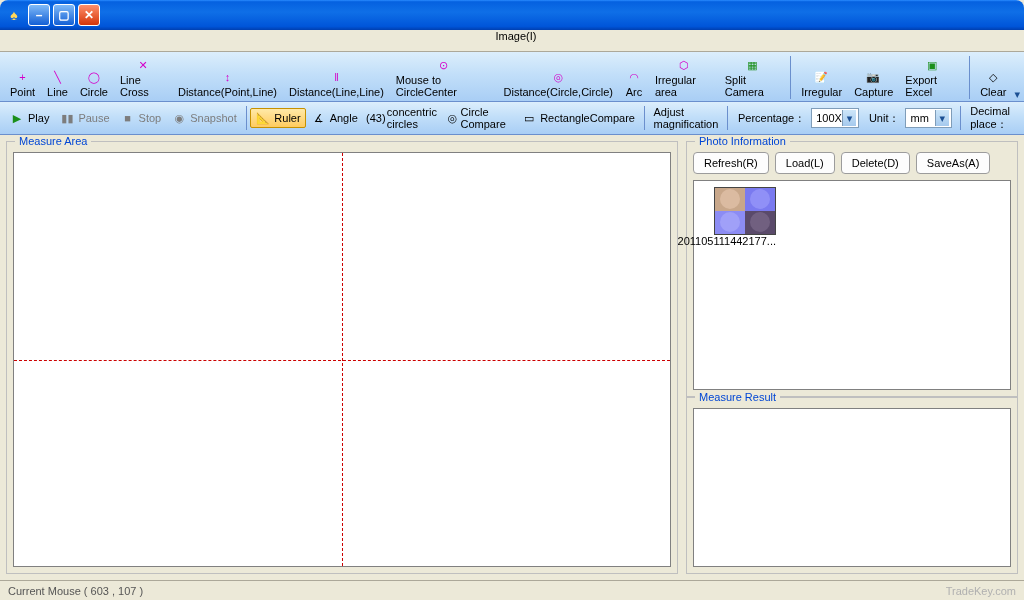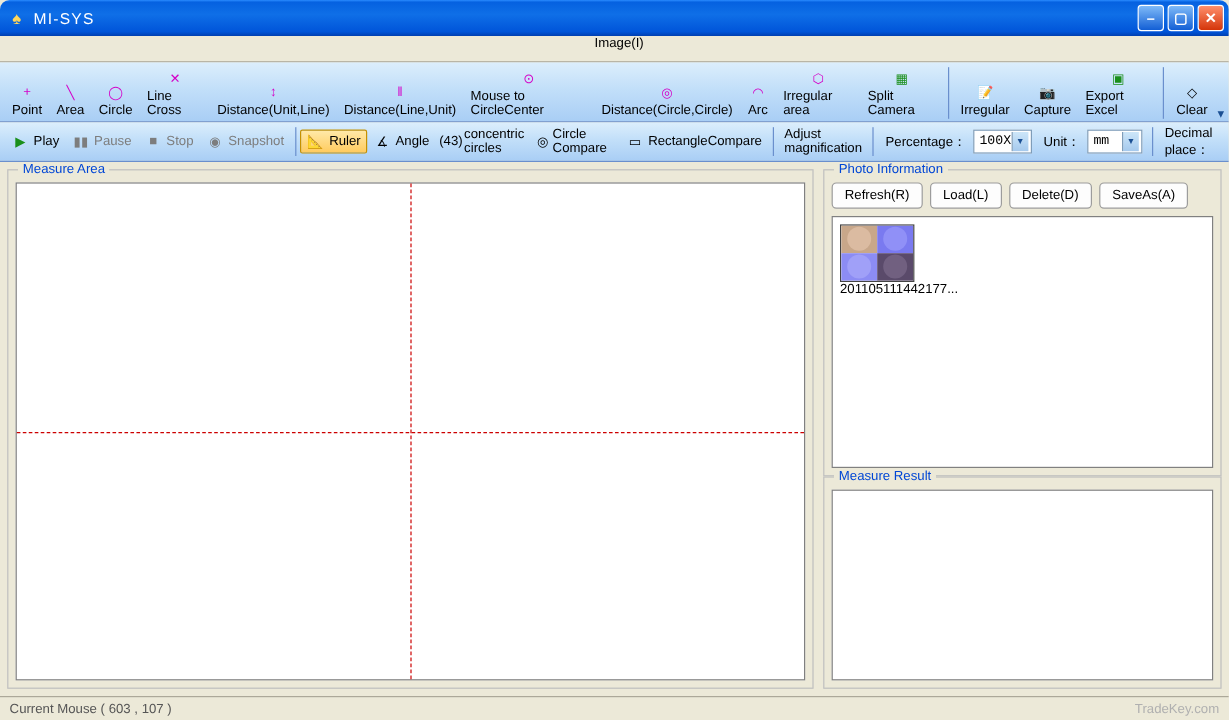--- a/index.html
+++ b/index.html
@@ -64,21 +64,21 @@
   }
   .tbitem.disabled { color:#7d7d7d; }
   .tbitem .ico { width:18px; height:18px; display:flex; align-items:center; justify-content:center; }
   .tbsep { width:1px; background:#6a8fcd; margin:2px 4px; align-self:stretch; }
   .tb2 { min-height:28px; padding:2px 4px; align-items:center; }
   .tb2 .tbitem { flex-direction:row; gap:3px; padding:1px 4px; }
   .tb2 .tbitem .ico { width:16px; height:16px; }
   .dropdown {
     height:20px; background:#fff; border:1px solid #7f9db9;
     display:inline-flex; align-items:center; padding:0 2px 0 4px;
-    font-size:11px; margin:0 4px;font-family:Liberation Mono, monospace;
+    font-size:11px; margin:0 4px;
   }
   .dropdown .dd { width:14px; height:16px; background:linear-gradient(to bottom,#cde6f9,#a5c9ed);
     border-left:1px solid #7f9db9; display:flex; align-items:center; justify-content:center; color:#1b4f93;}
   .lbl { margin-left:6px; margin-right:2px; }
   
   .main {
     flex:1; display:flex; padding:6px; gap:8px; background:#ece9d8; overflow:hidden;
   }
   .panel {
     border:1px solid #bfbfbf; background:#ece9d8; position:relative;
@@ -98,77 +98,76 @@
   .photo-info { height:256px; }
   .photo-toolbar { display:flex; gap:6px; margin-bottom:6px; }
   .btn {
     height:22px; background:#fdfdfd; border:1px solid #9c9c9c; border-radius:4px;
     padding:0 10px; font-size:11px; display:flex; align-items:center;
   }
   .thumb-area {
     flex:1; background:#fff; border:1px solid #808080; padding:6px;
   }
   .thumb {
-    width:76px; display:flex; flex-direction:column; align-items:flex-start; font-size:11px;
+    width:76px; display:flex; flex-direction:column; align-items:flex-end; font-size:11px;
   }
   .thumb .img {
     width:62px; height:48px; border:1px solid #444;
   }
   .measure-result { flex:1;text-align:right; }
   .result-box { flex:1; background:#fff; border:1px solid #808080; }
   .statusbar {
     height:20px; background:#ece9d8; border-top:1px solid #aca899;
     display:flex; align-items:center; padding:0 8px; font-size:11px; color:#555; justify-content:space-between;
   }
   svg { display:block; }
   .mg { color:#d400c8; } 
 </style>
 </head>
 <body>
 
 <div class="titlebar">
   <span class="appicon">♠</span>
-  <span class="title">MI-SYS</span>
   <div class="winbtns">
     <div class="winbtn">–</div>
     <div class="winbtn">▢</div>
     <div class="winbtn close">✕</div>
   </div>
 </div>
 
 <div class="menubar">
   <span class="menuitem">Image(I)</span>
   <span class="menuitem">Setting(C)</span>
   <span class="menuitem">Help(H)</span>
 </div>
 
 <div class="toolbar">
   <div class="tbitem">
       <span class="ico mg">+</span>
       <span>Point</span>
     </div>
   <div class="tbitem">
       <span class="ico mg">╲</span>
-      <span>Area</span>
+      <span>Line</span>
     </div>
   <div class="tbitem">
       <span class="ico mg">◯</span>
       <span>Circle</span>
     </div>
   <div class="tbitem">
       <span class="ico mg">✕</span>
       <span>Line Cross</span>
     </div>
   <div class="tbitem">
       <span class="ico mg">↕</span>
-      <span>Distance(Unit,Line)</span>
+      <span>Distance(Point,Line)</span>
     </div>
   <div class="tbitem">
       <span class="ico mg">‖</span>
-      <span>Distance(Line,Unit)</span>
+      <span>Distance(Line,Line)</span>
     </div>
   <div class="tbitem">
       <span class="ico mg">⊙</span>
       <span>Mouse to CircleCenter</span>
     </div>
   <div class="tbitem">
       <span class="ico mg">◎</span>
       <span>Distance(Circle,Circle)</span>
     </div>
   <div class="tbitem">

